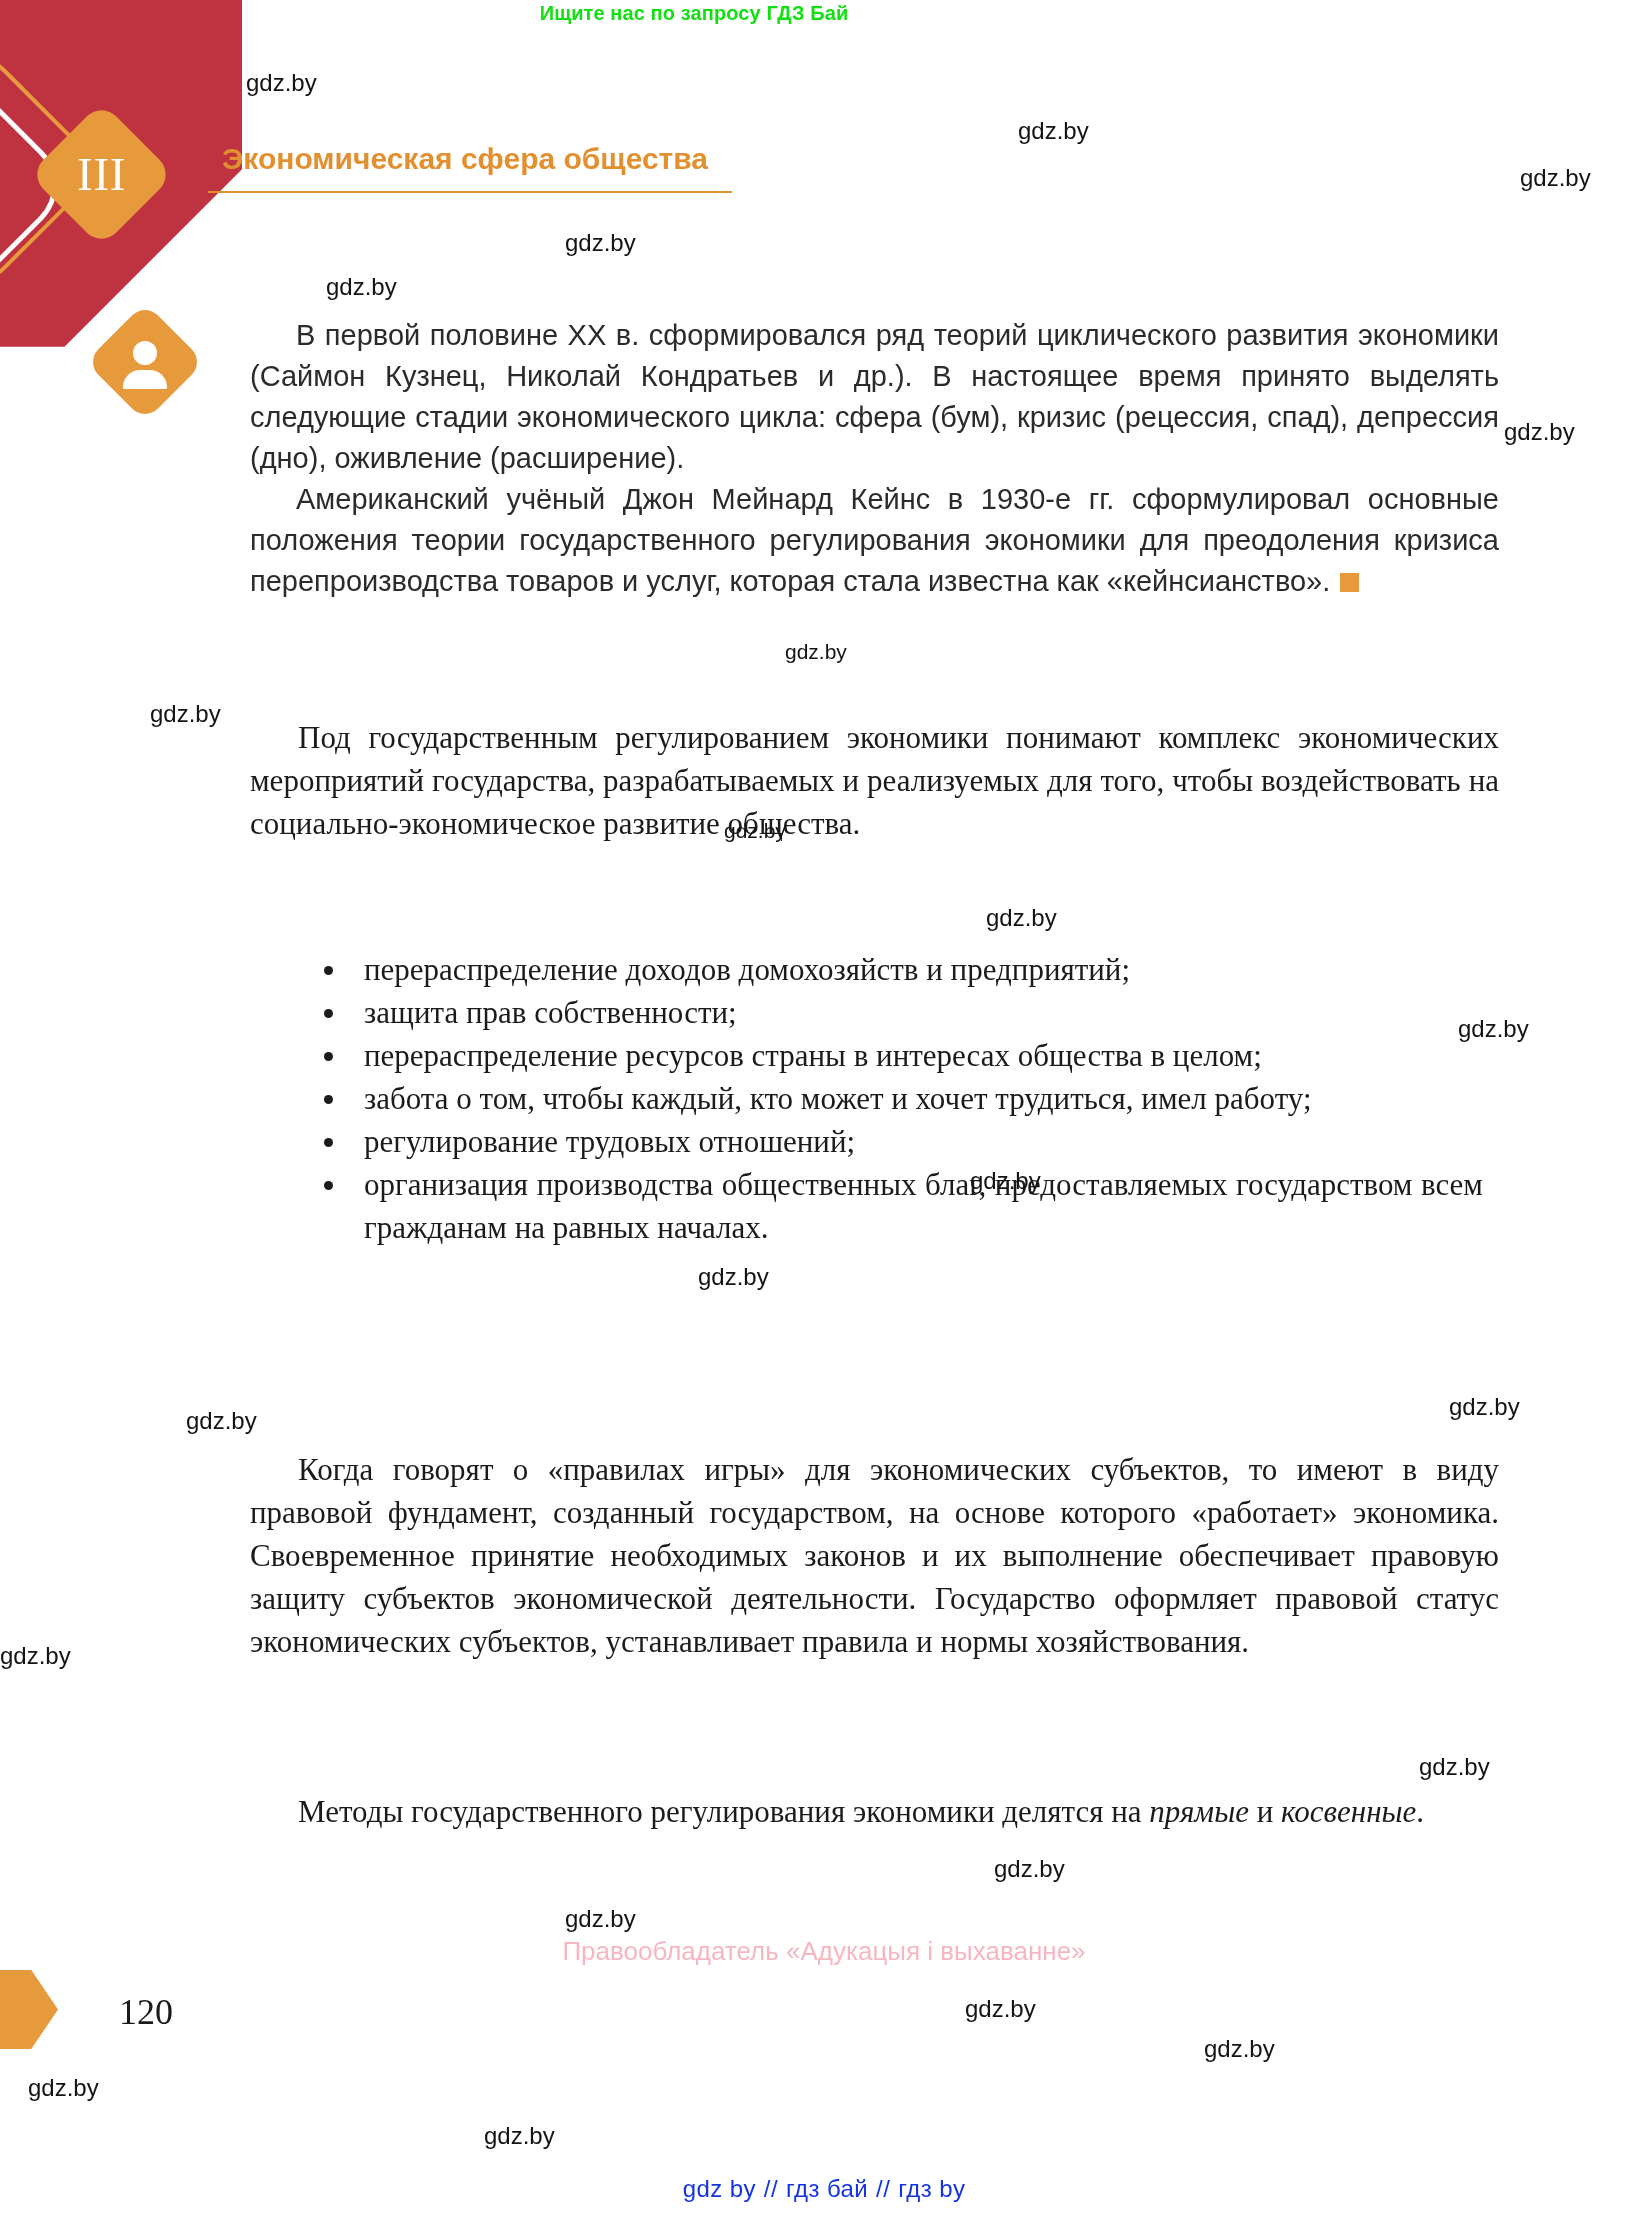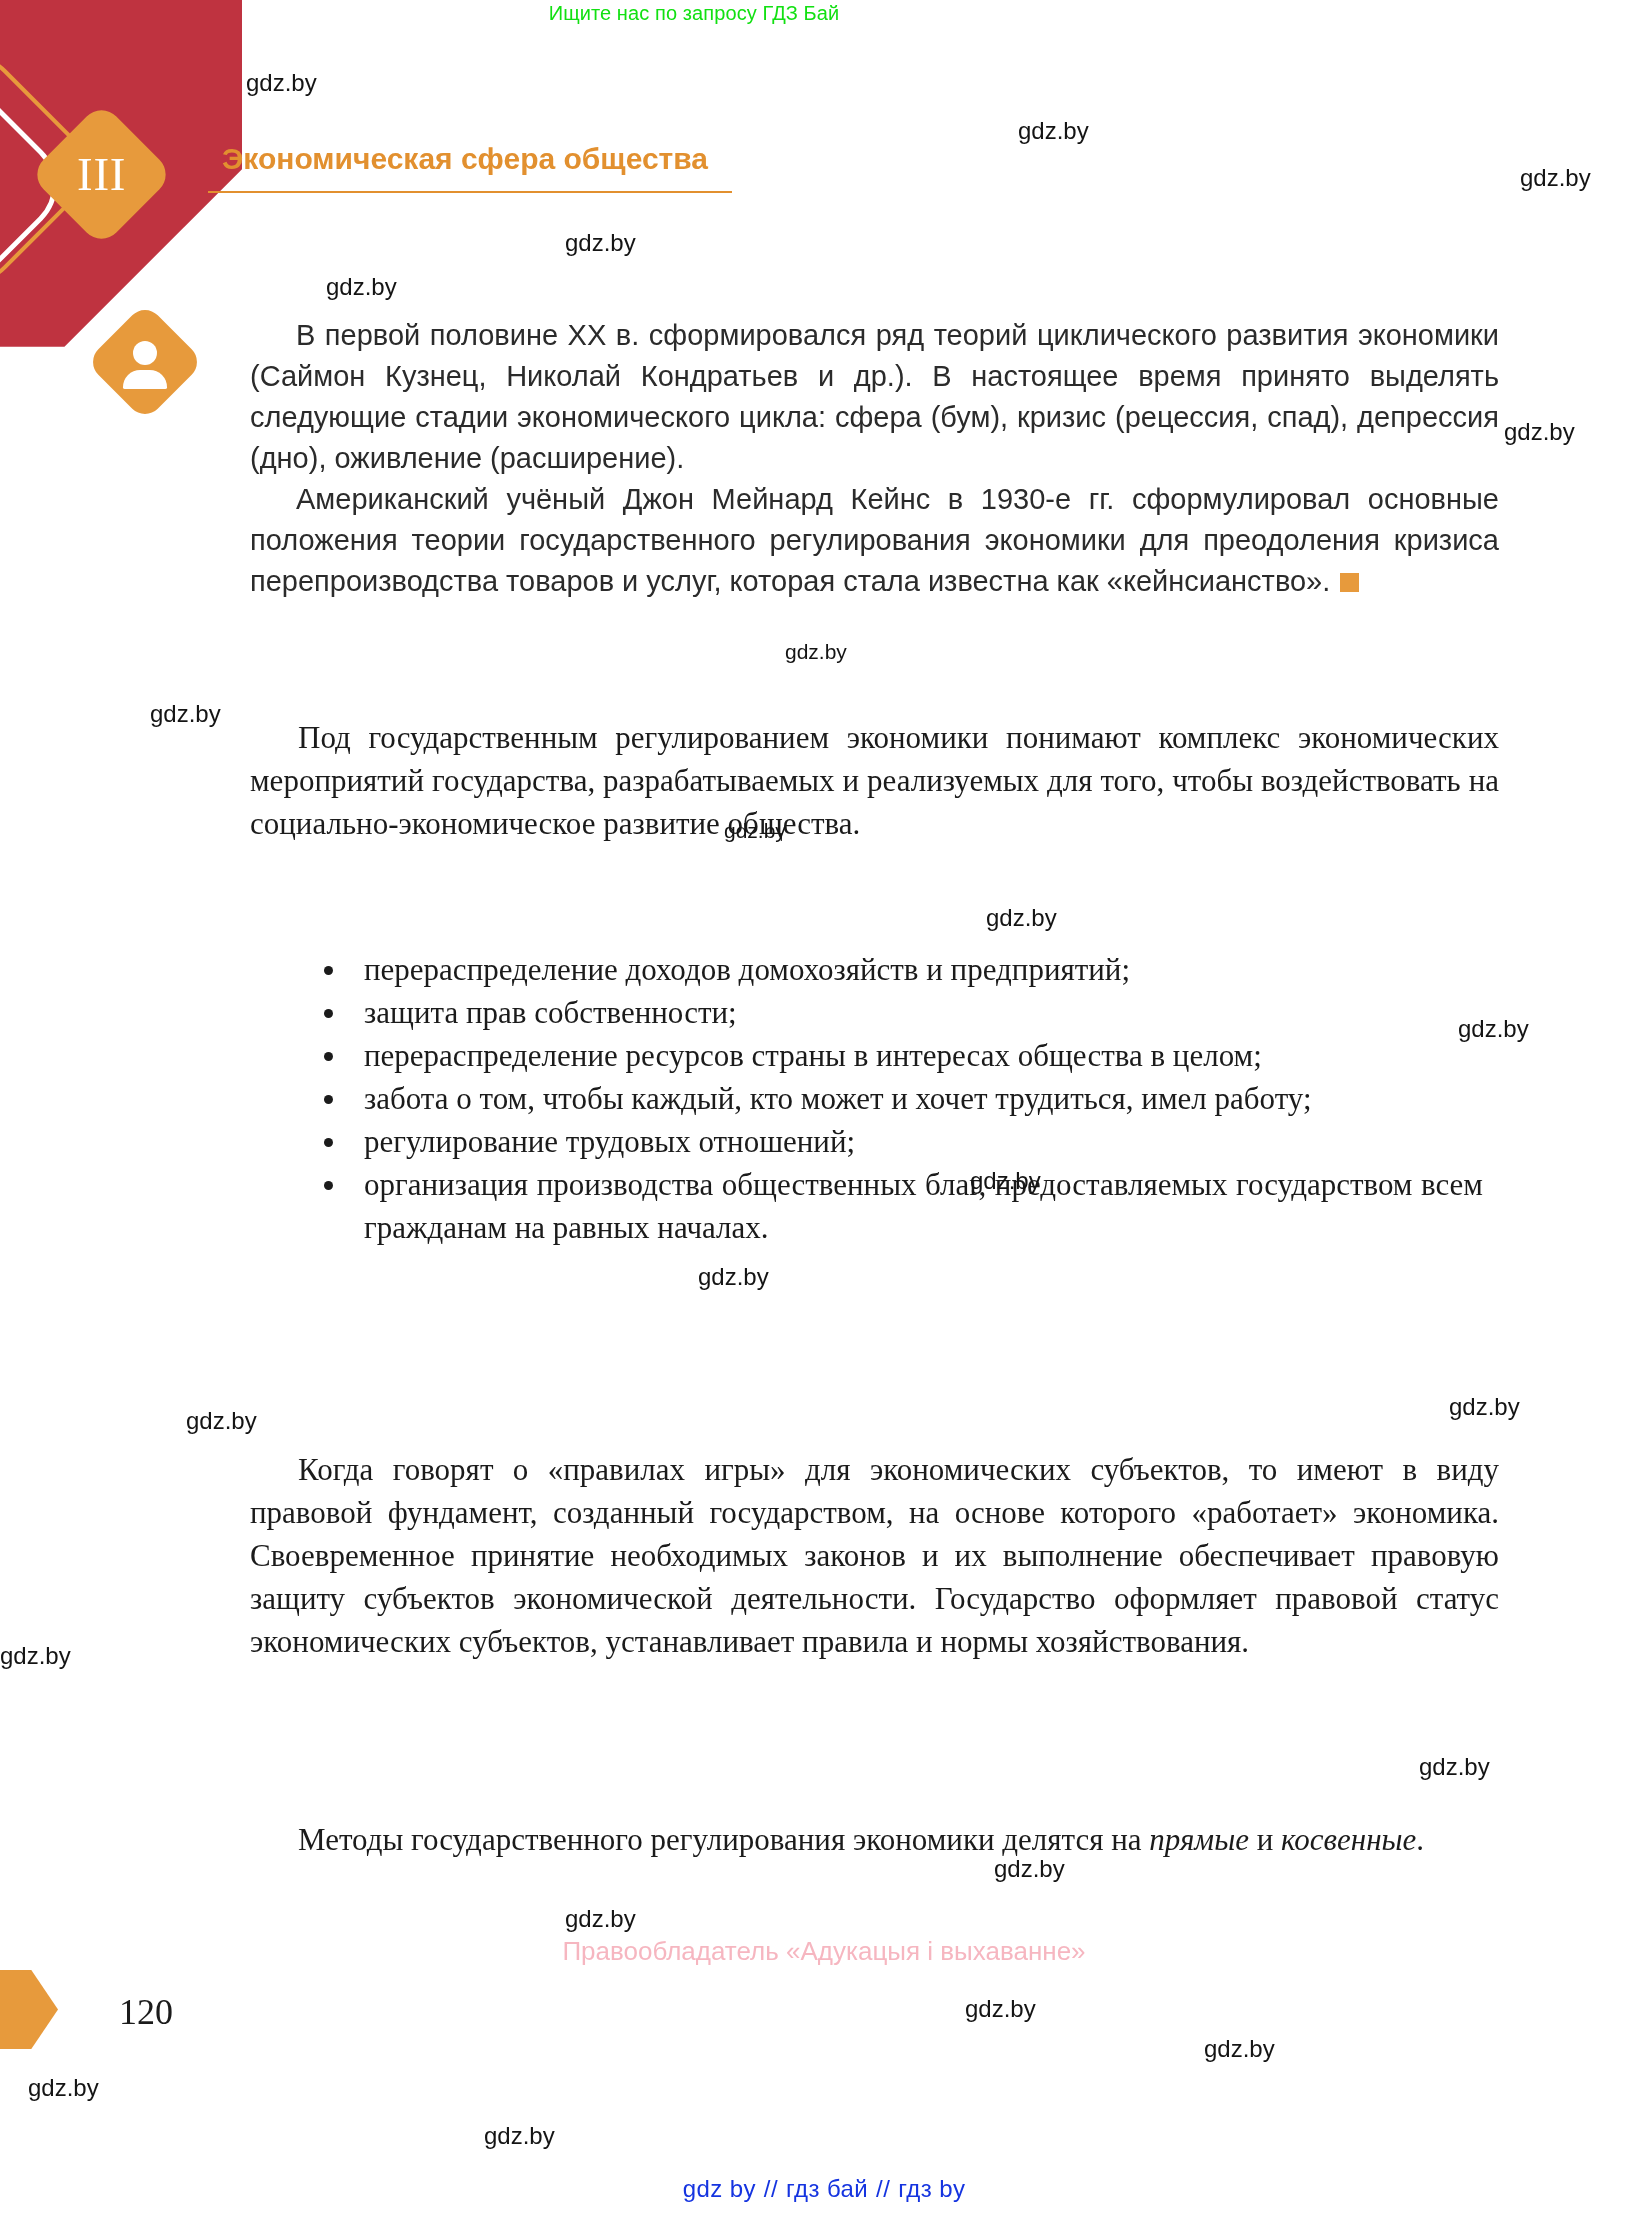--- a/index.html
+++ b/index.html
@@ -23,21 +23,21 @@
   
   .top-watermark {
     position: absolute;
     top: 1.6px;
     left: 0;
     width: 1388px;
     text-align: center;
     color: #12e012;
     font-family: "Liberation Sans", sans-serif;
     font-size: 20px;
-    font-weight: 400;
+    font-weight: 700;
     letter-spacing: 0.1px;
     white-space: nowrap;
   }
 
   
   .corner-deco {
     position: absolute;
     left: -97px;
     top: -73px;
     width: 339px;
@@ -293,21 +293,21 @@
       <li><span class="bullet"></span><span>забота о том, чтобы каждый, кто может и хочет трудиться, имел работу;</span></li>
       <li><span class="bullet"></span><span>регулирование трудовых отношений;</span></li>
       <li><span class="bullet"></span><span>организация производства общественных благ, предоставляемых государством всем гражданам на равных началах.</span></li>
     </ul>
   </div>
 
   <div class="col" style="top:1448px;">
     <p class="serif">Когда говорят о «правилах игры» для экономических субъектов, то имеют в виду правовой фундамент, созданный государством, на основе которого «работает» экономика. Своевременное принятие необходимых законов и их выполнение обеспечивает правовую защиту субъектов экономической деятельности. Государство оформляет правовой статус экономических субъектов, устанавливает правила и нормы хозяйствования.</p>
   </div>
 
-  <div class="col" style="top:1790px;margin-top:28px;">
+  <div class="col" style="top:1790px;">
     <p class="serif"><span>Методы государственного регулирования экономики делятся на </span><em class="it">прямые</em><span> и </span><em class="it">косвенные</em><span>.</span></p>
   </div>
 
   <div class="page-tab"></div>
   <div class="page-number">120</div>
   <div class="copyright">Правообладатель «Адукацыя і выхаванне»</div>
   <div class="bottom-links">
     <span>gdz by</span><span class="sep">//</span><span>гдз бай</span><span class="sep">//</span><span>гдз by</span>
   </div>
 

